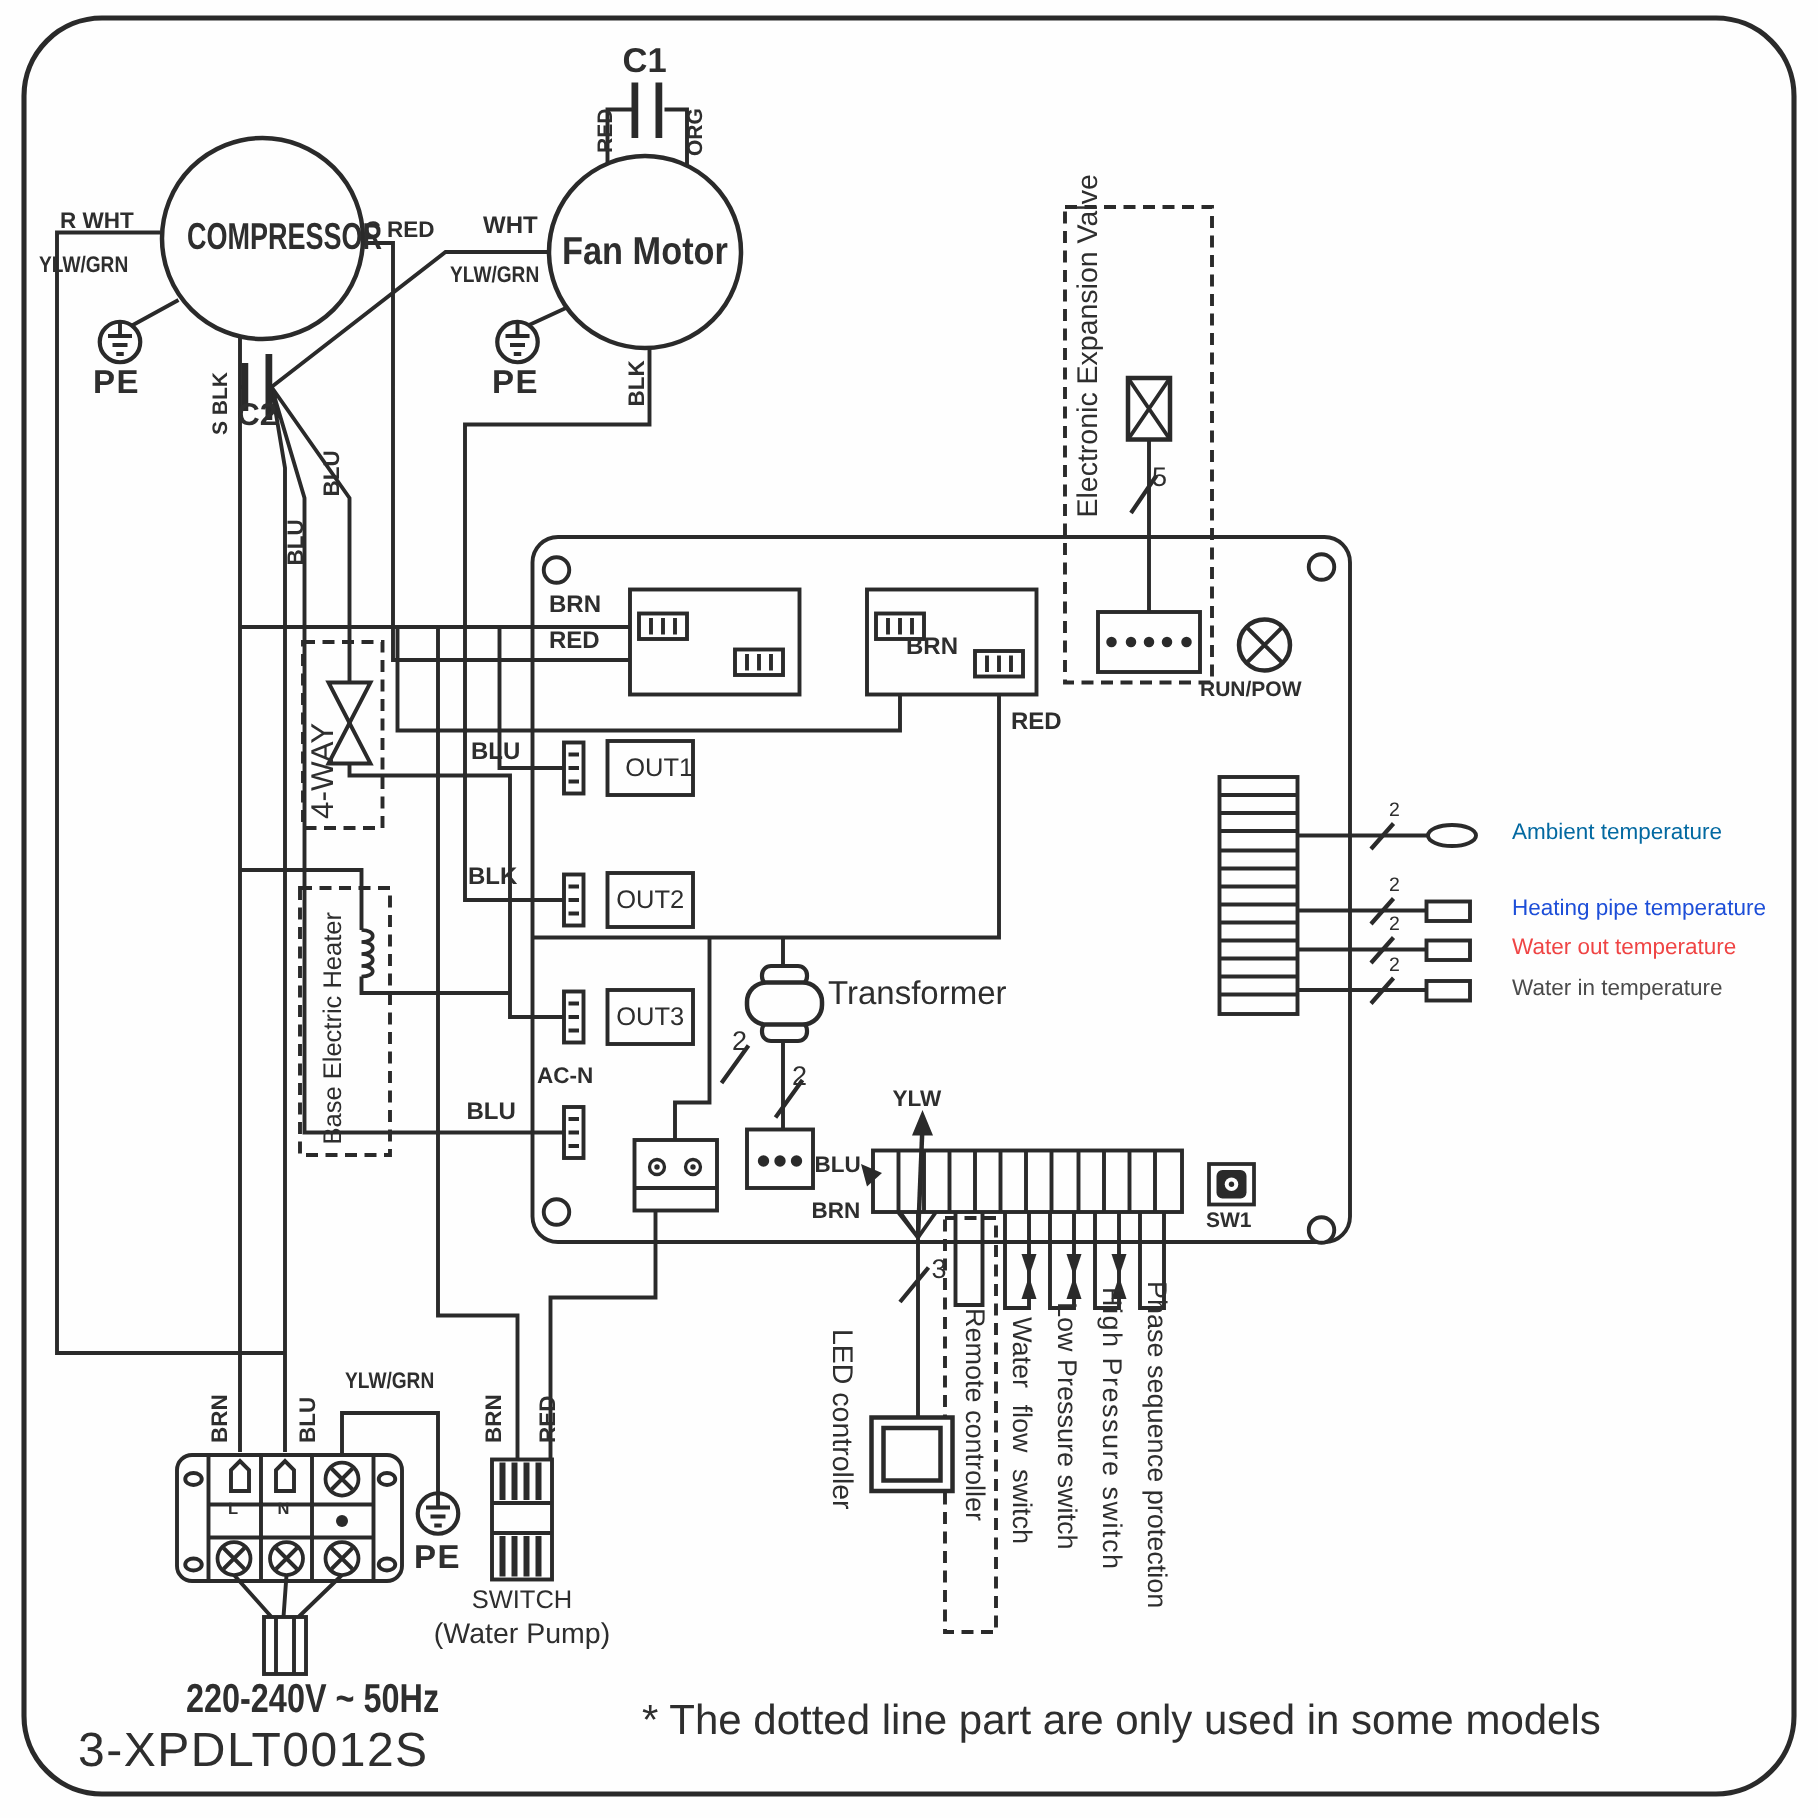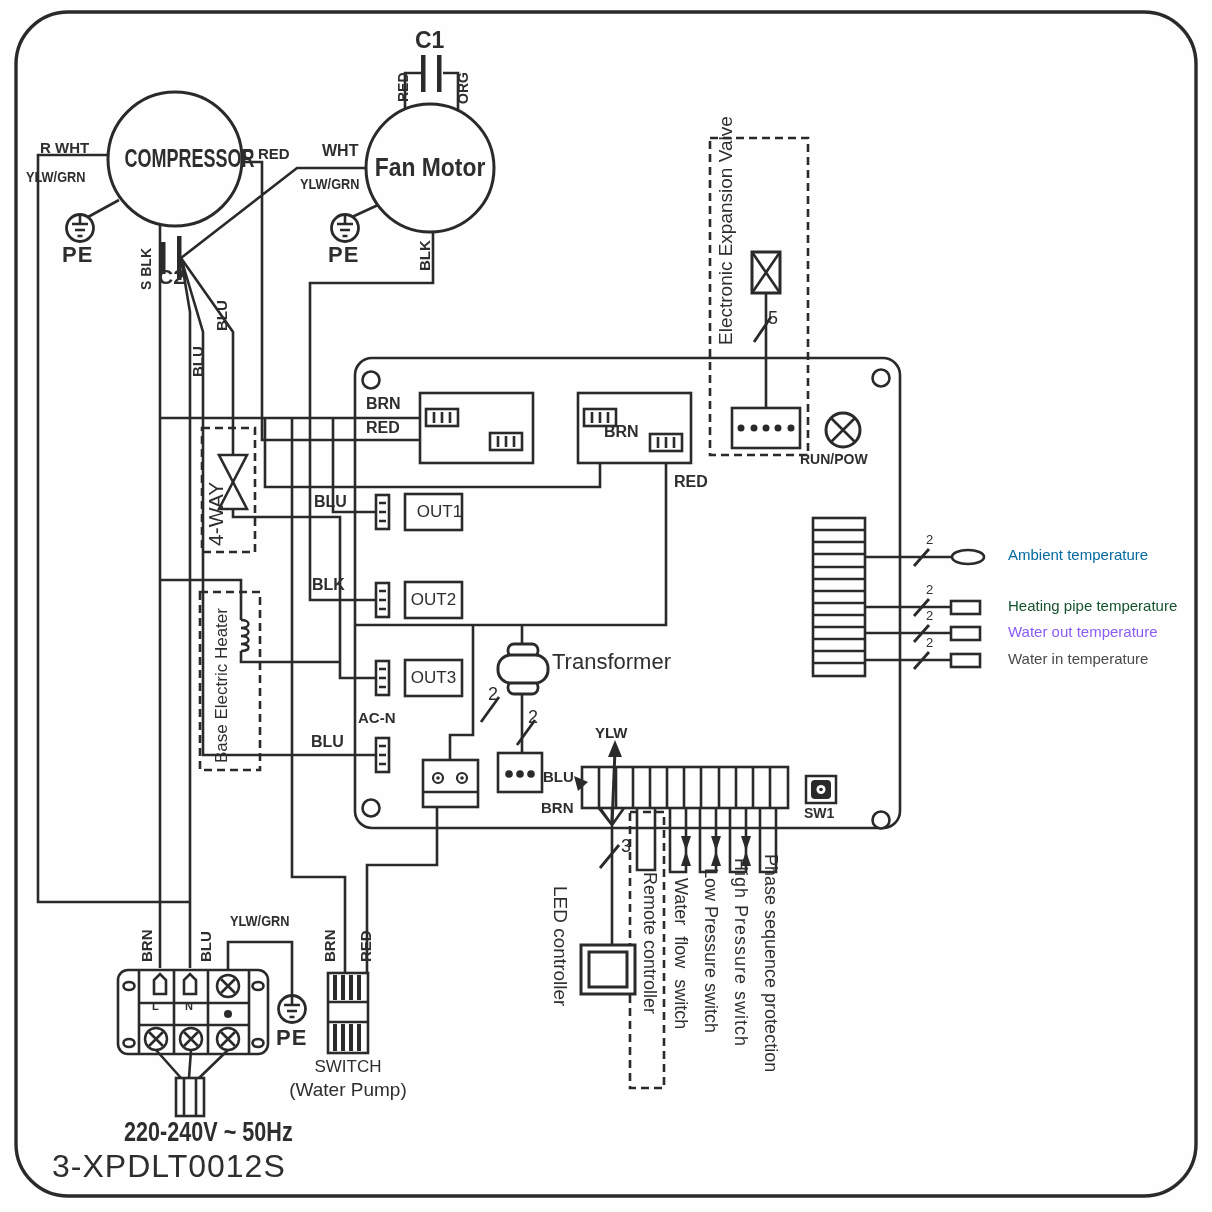--- a/index.html
+++ b/index.html
@@ -342,22 +342,22 @@
 <div class="lb" style="left:488px;top:685px;font-size:18px;">2</div>
 <div class="lb" style="left:528px;top:708px;font-size:18px;">2</div>
 <div class="lb" style="left:621px;top:837px;font-size:18px;">3</div>
 <div class="lb" style="left:768px;top:309px;font-size:18px;">5</div>
 <div class="lb" style="left:926px;top:533px;font-size:13px;">2</div>
 <div class="lb" style="left:926px;top:583px;font-size:13px;">2</div>
 <div class="lb" style="left:926px;top:609px;font-size:13px;">2</div>
 <div class="lb" style="left:926px;top:636px;font-size:13px;">2</div>
 
 <div class="lb" style="left:1008px;top:547px;font-size:15px;color:#0369a1;">Ambient temperature</div>
-<div class="lb" style="left:1008px;top:598px;font-size:15px;color:#14532d;">Heating pipe temperature</div>
-<div class="lb" style="left:1008px;top:624px;font-size:15px;color:#8b5cf6;">Water out temperature</div>
+<div class="lb" style="left:1008px;top:598px;font-size:15px;color:#1d4ed8;">Heating pipe temperature</div>
+<div class="lb" style="left:1008px;top:624px;font-size:15px;color:#ef4444;">Water out temperature</div>
 <div class="lb" style="left:1008px;top:651px;font-size:15px;color:#4a4a4a;">Water in temperature</div>
 
 <div class="lb r90" style="left:570px;top:886px;font-size:19px;">LED controller</div>
 <div class="lb r90" style="left:659px;top:872px;font-size:18px;">Remote controller</div>
 <div class="lb r90" style="left:690px;top:878px;font-size:18px;word-spacing:6px;">Water flow switch</div>
 <div class="lb r90" style="left:720px;top:868px;font-size:18px;">Low Pressure switch</div>
 <div class="lb r90" style="left:750px;top:858px;font-size:18px;letter-spacing:1px;">High Pressure switch</div>
 <div class="lb r90" style="left:780px;top:854px;font-size:18px;">Phase sequence protection</div>
 
 <div class="lb r270" style="left:139px;top:962px;font-size:15px;font-weight:600;">BRN</div>
@@ -365,15 +365,16 @@
 <div class="lb" style="left:230px;top:913px;font-size:15px;font-weight:600;transform:scaleX(.85);transform-origin:0 0;">YLW/GRN</div>
 <div class="lb" style="left:152px;top:1001px;font-size:11px;font-weight:700;">L</div>
 <div class="lb" style="left:185px;top:1001px;font-size:11px;font-weight:700;">N</div>
 <div class="lb" style="left:124px;top:1118px;font-size:27px;font-weight:600;transform:scaleX(.8);transform-origin:0 0;">220-240V ~ 50Hz</div>
 
 <div class="lb r270" style="left:322px;top:962px;font-size:15px;font-weight:600;">BRN</div>
 <div class="lb r270" style="left:358px;top:962px;font-size:15px;font-weight:600;">RED</div>
 <div class="lb ctr" style="left:288px;top:1058px;width:120px;font-size:17px;">SWITCH</div>
 <div class="lb ctr" style="left:288px;top:1080px;width:120px;font-size:19px;">(Water Pump)</div>
 
+<div class="lb" style="left:428px;top:1132px;font-size:28px;">* The dotted line part are only used in some models</div>
 <div class="lb" style="left:52px;top:1150px;font-size:32px;letter-spacing:1px;">3-XPDLT0012S</div>
 
 </div>
 
 </body></html>

